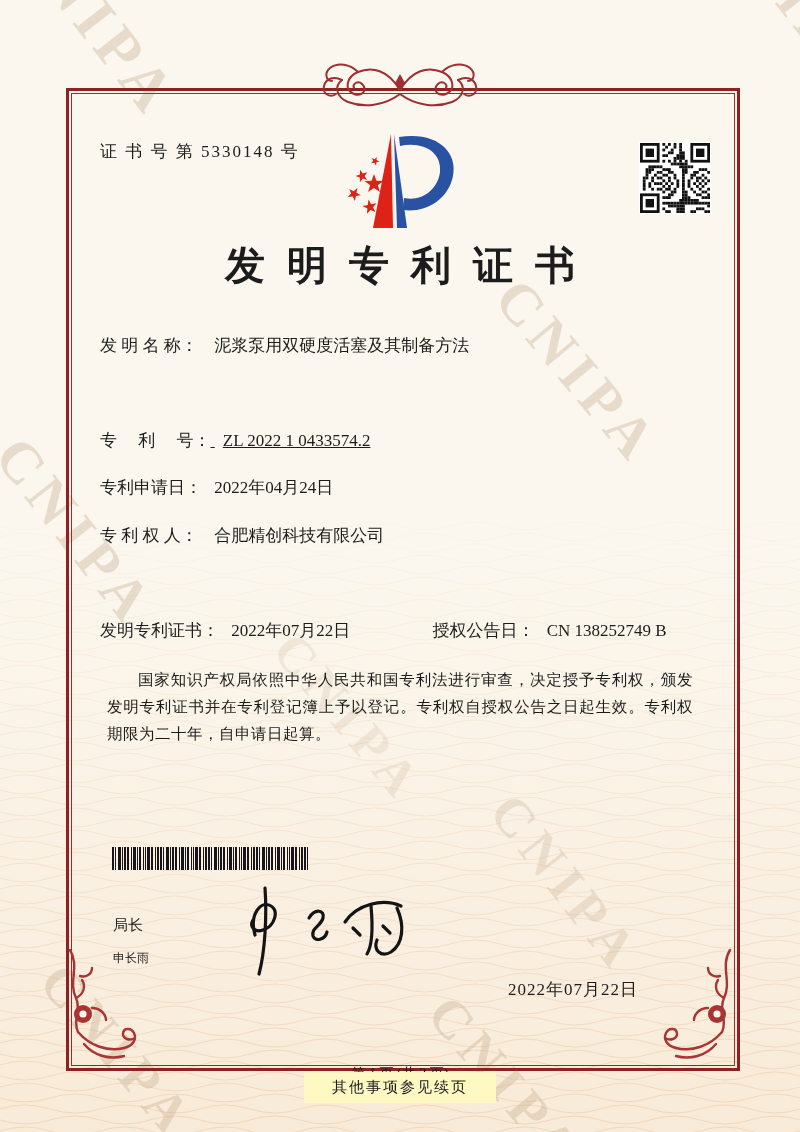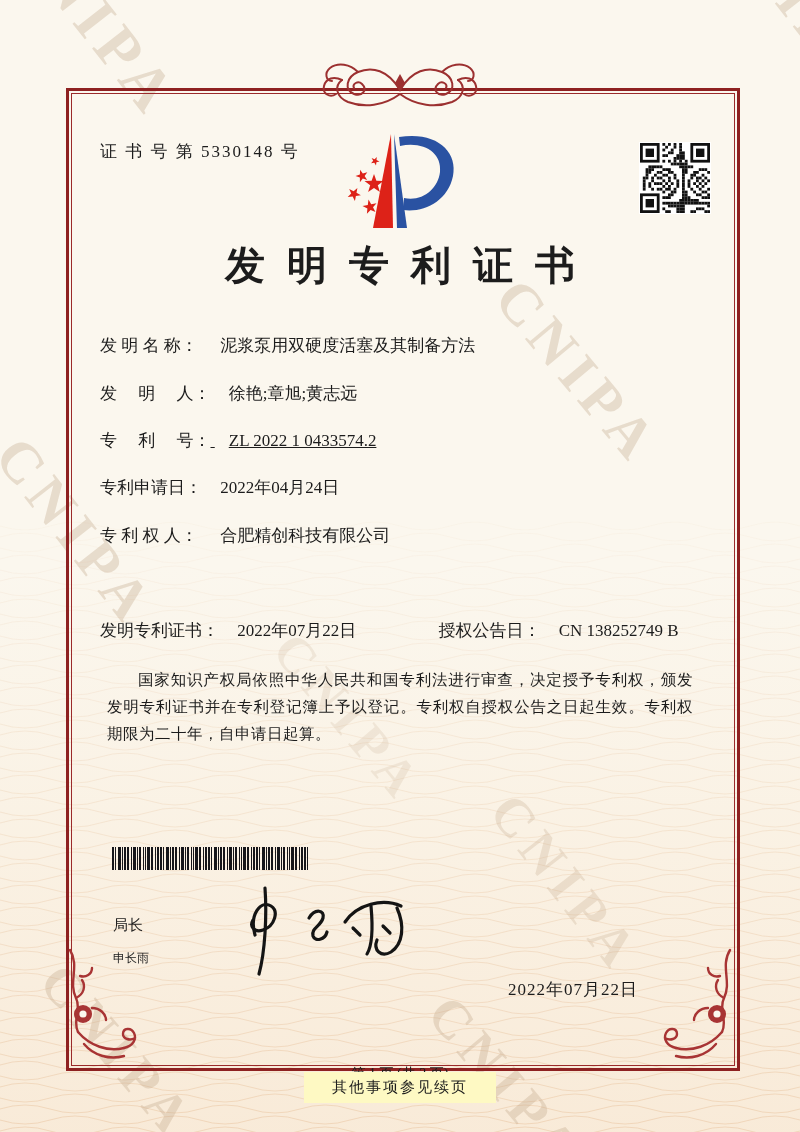--- a/index.html
+++ b/index.html
@@ -25,21 +25,21 @@
   .border-inner{position:absolute;inset:2px;border:1px solid #9b2a2a;}
   .orn{position:absolute;z-index:3;pointer-events:none;}
   
   .cert-no{position:absolute;left:100px;top:140px;font-size:17px;letter-spacing:2px;z-index:4;}
   .logo{position:absolute;left:336px;top:131px;z-index:4;}
   .qr{position:absolute;left:639px;top:142px;z-index:4;}
   .title{position:absolute;left:0;top:238px;width:100%;text-align:center;font-size:40px;
          font-weight:bold;letter-spacing:22px;text-indent:22px;z-index:4;font-family:Liberation Serif, serif;}
   .row{position:absolute;left:100px;width:620px;font-size:17px;z-index:4;white-space:nowrap;}
   .lbl{display:inline-block;min-width:102px;}
-  .val{margin-left:14px;}
+  .val{margin-left:8px;}
   .lbl2{margin-left:78px;}
   .paras{position:absolute;left:99px;top:658px;width:602px;font-size:15.5px;line-height:27px;
          text-align:justify;z-index:4;letter-spacing:0.5px;}
   .paras p{margin:8px;text-indent:2em;}
   .barcode{position:absolute;left:112px;top:847px;z-index:4;}
   .issuer-role{position:absolute;left:113px;top:916px;font-size:15px;z-index:4;
                font-family:"Liberation Sans","DejaVu Sans",sans-serif;font-weight:500;}
   .issuer-name{position:absolute;left:113px;top:950px;font-size:12px;z-index:4;
                font-family:"Liberation Sans","DejaVu Sans",sans-serif;font-weight:500;}
   .sig{position:absolute;left:225px;top:880px;z-index:4;}
@@ -383,24 +383,20 @@
       <rect x="65.39999999999999" y="68.19999999999999" width="2.8" height="2.8" fill="#111"></rect>
       <rect x="68.19999999999999" y="68.19999999999999" width="2.8" height="2.8" fill="#111"></rect>
     </svg>
 
   <div class="title">发明专利证书</div>
 
   <div class="row" style="top:334px;">
     <span class="lbl">发 明 名 称：</span>
     <span class="val">泥浆泵用双硬度活塞及其制备方法</span>
   </div>
-  <div class="row" style="top:382px;">
-    <span class="lbl">发　 明　 人：</span>
-    <span class="val">徐艳;章旭;黄志远</span>
-  </div>
   <div class="row" style="top:429px;text-decoration:underline;">
     <span class="lbl">专　 利　 号：</span>
     <span class="val">ZL 2022 1 0433574.2</span>
   </div>
   <div class="row" style="top:476px;">
     <span class="lbl">专利申请日：</span>
     <span class="val">2022年04月24日</span>
   </div>
   <div class="row" style="top:524px;">
     <span class="lbl">专 利 权 人：</span>

